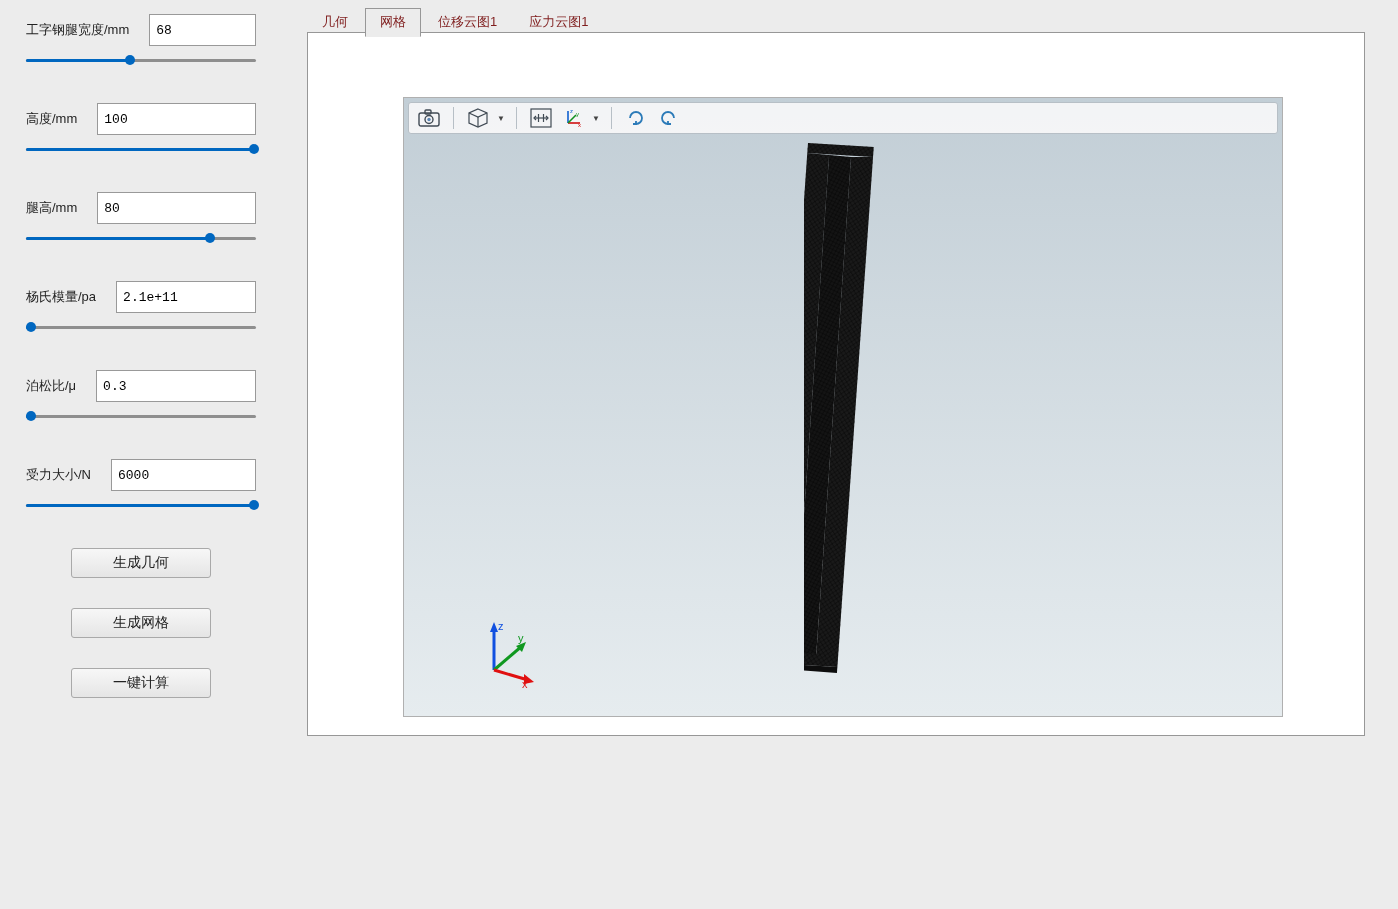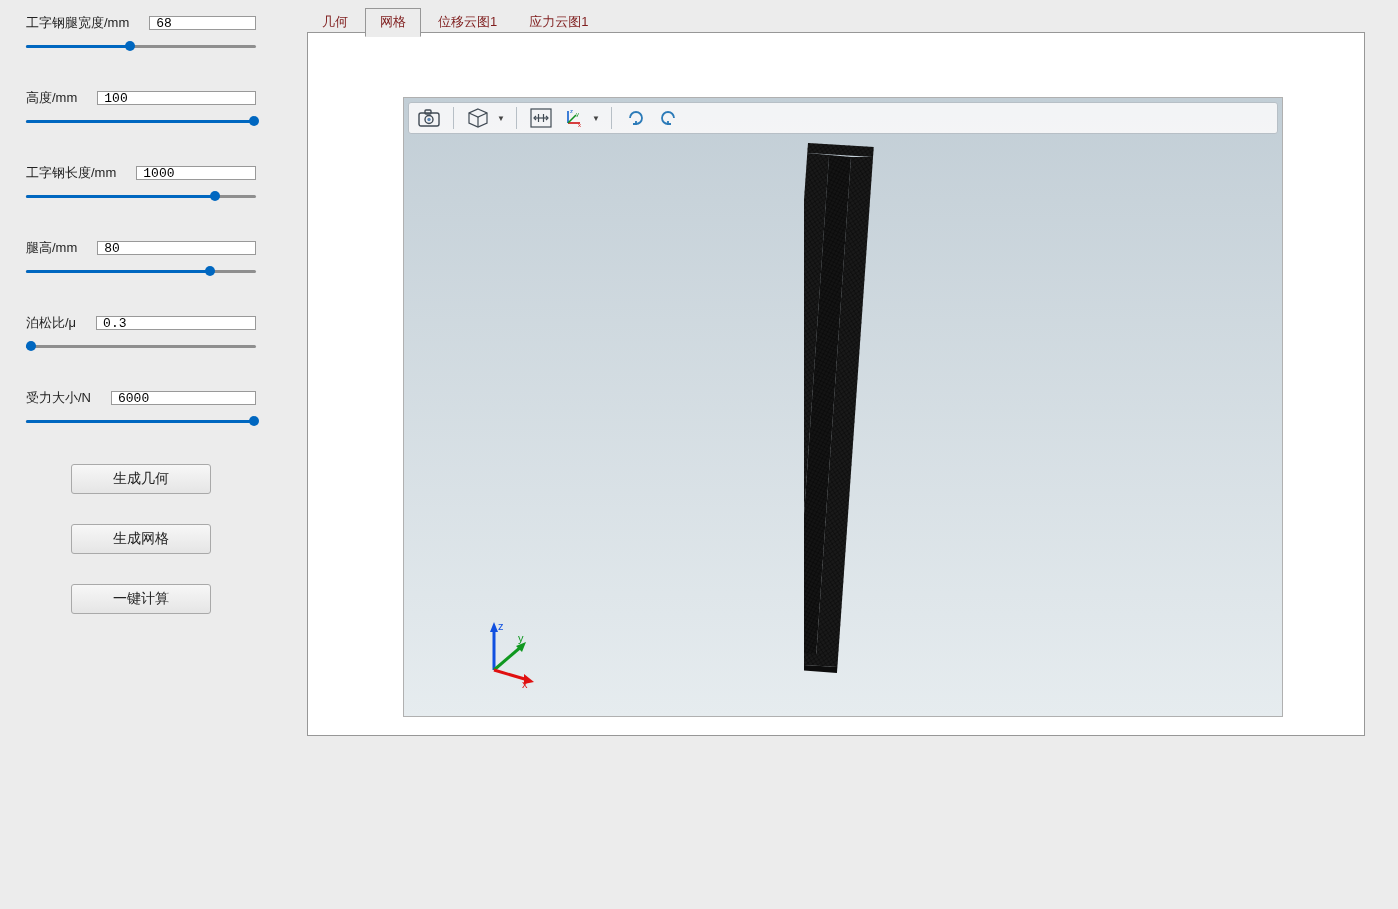--- a/index.html
+++ b/index.html
@@ -28,21 +28,21 @@
       align-items: center;
       margin-bottom: 8px;
     }
     .ctrl-row label {
       flex: 0 0 auto;
       margin-right: 20px;
       white-space: nowrap;
     }
     .ctrl-row input[type="text"] {
       flex: 1 1 auto;
-      height: 14px;
+      height: 32px;
       border: 1px solid #999;
       background: #fff;
       padding: 0 6px;
       font-family: "Courier New", monospace;
       font-size: 13px;
       min-width: 0;
     }
     
     .slider {
       position: relative;
@@ -213,38 +213,38 @@
           <input type="text" value="100" style="">
         </div>
         <div class="slider">
           <div class="slider-track"></div>
           <div class="slider-fill" style="width:99%"></div>
           <div class="slider-thumb" style="left:calc(99% - 5px)"></div>
         </div>
       </div>
       <div class="ctrl">
         <div class="ctrl-row">
-          <label>工字钢长度/mm</label>
-          <input type="text" value="1000" style="">
-        </div>
-        <div class="slider">
-          <div class="slider-track"></div>
-          <div class="slider-fill" style="width:82%"></div>
-          <div class="slider-thumb" style="left:calc(82% - 5px)"></div>
-        </div>
-      </div>
-      <div class="ctrl">
-        <div class="ctrl-row">
           <label>腿高/mm</label>
           <input type="text" value="80" style="">
         </div>
         <div class="slider">
           <div class="slider-track"></div>
           <div class="slider-fill" style="width:80%"></div>
           <div class="slider-thumb" style="left:calc(80% - 5px)"></div>
+        </div>
+      </div>
+      <div class="ctrl">
+        <div class="ctrl-row">
+          <label>杨氏模量/pa</label>
+          <input type="text" value="2.1e+11" style="">
+        </div>
+        <div class="slider">
+          <div class="slider-track"></div>
+          <div class="slider-fill" style="width:2%"></div>
+          <div class="slider-thumb" style="left:calc(2% - 5px)"></div>
         </div>
       </div>
       <div class="ctrl">
         <div class="ctrl-row">
           <label>泊松比/μ</label>
           <input type="text" value="0.3" style="">
         </div>
         <div class="slider">
           <div class="slider-track"></div>
           <div class="slider-fill" style="width:2%"></div>

